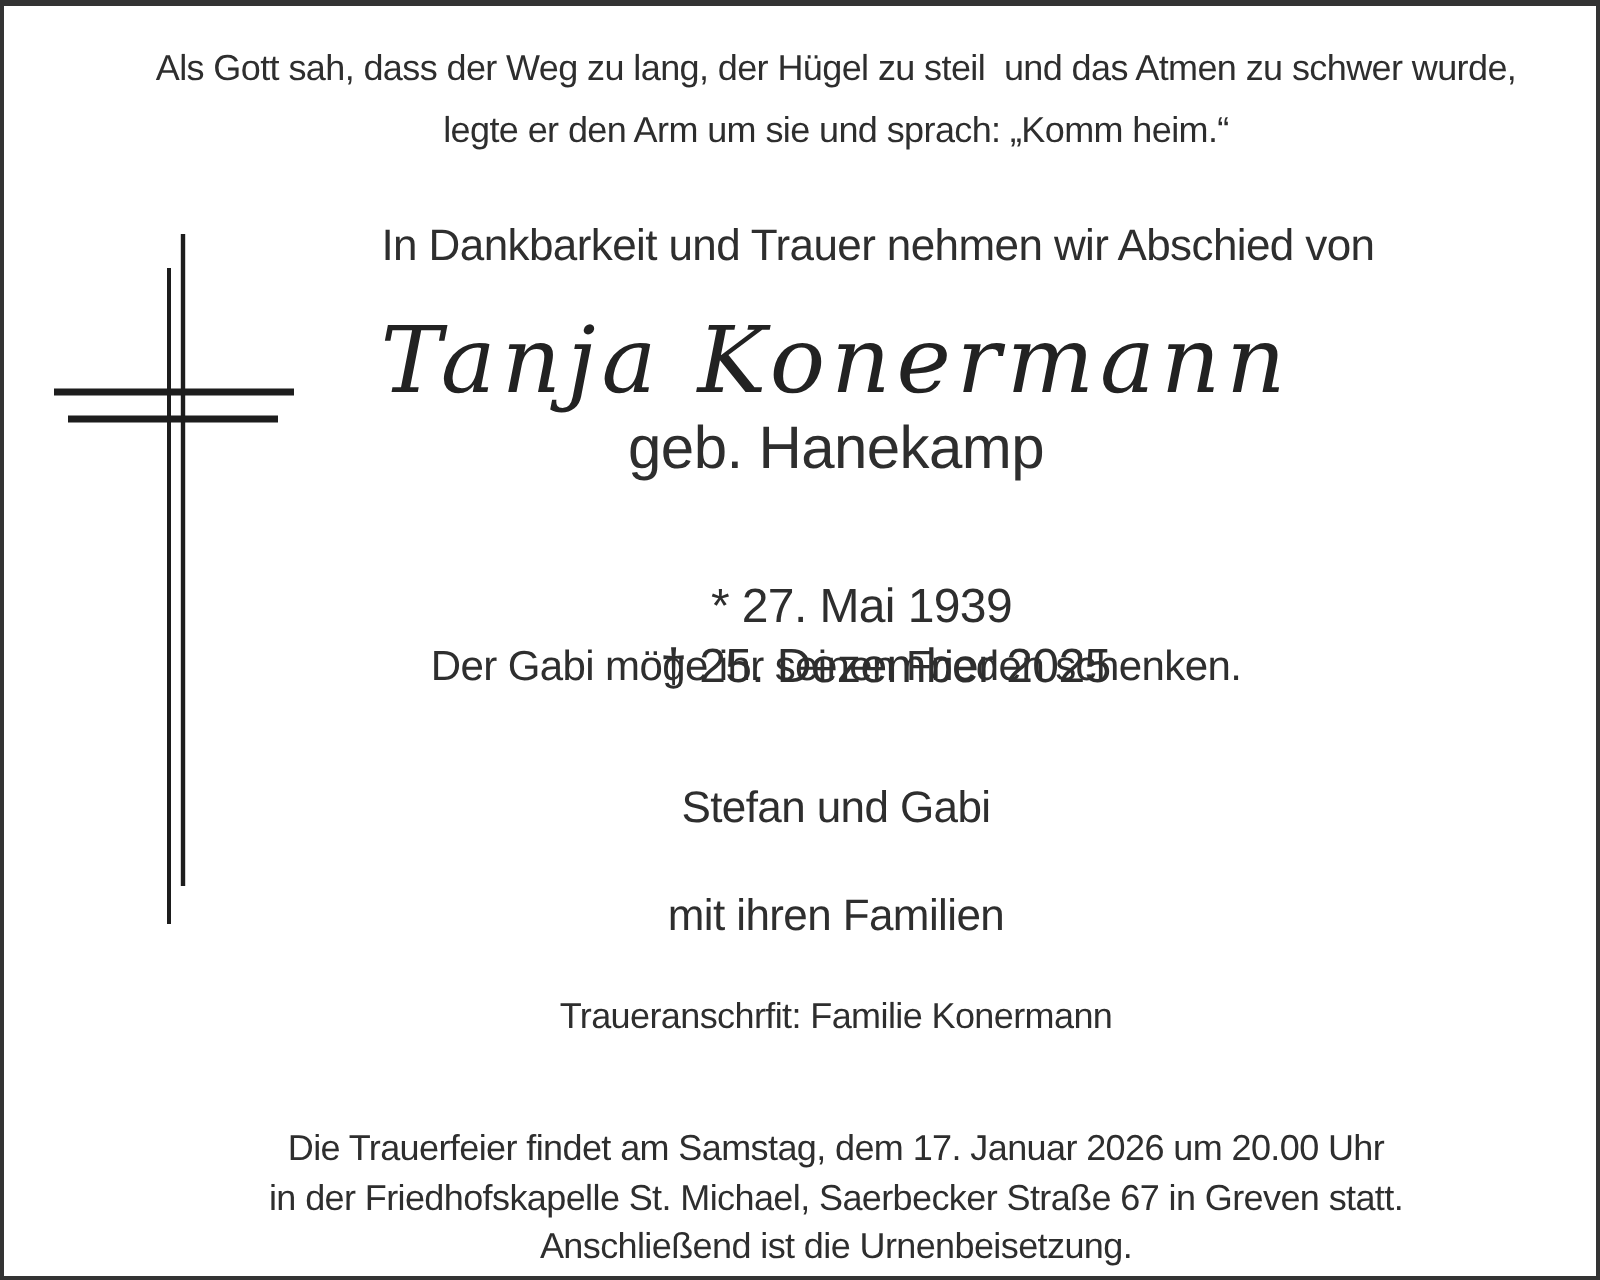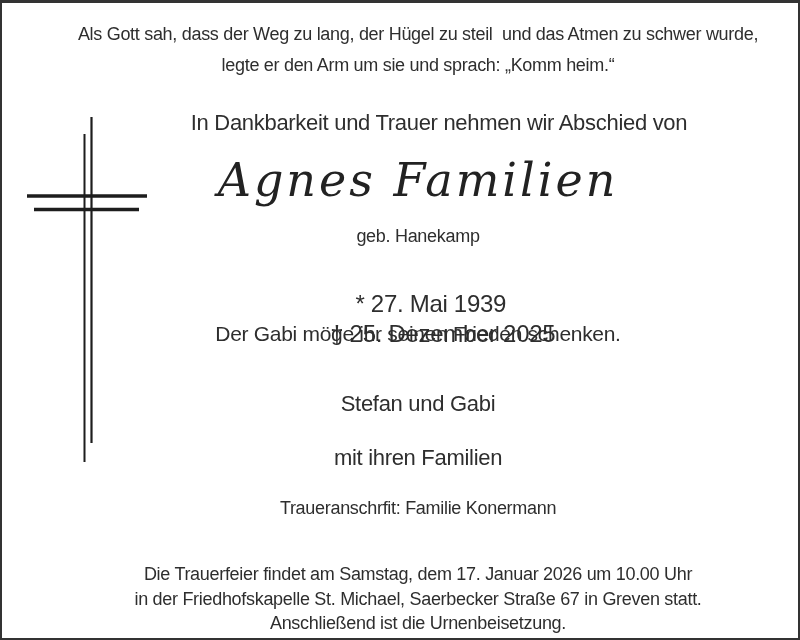--- a/index.html
+++ b/index.html
@@ -36,21 +36,21 @@
   .intro{top:106px;font-size:22px;margin-left:42px;}
   .name{
     top:142px;
     font-family:"DejaVu Serif","Liberation Serif",serif;
     font-style:italic;
     font-size:46px;
     letter-spacing:3px;
     line-height:70px;
     color:#222;
   }
-  .maiden{top:222px;font-size:18px;}
+  .maiden{top:203px;font-size:30px;}
   .dates{top:256px;font-size:24px;}
   .dates .death{margin-left:24px;}
   .blessing{top:318px;font-size:21px;}
   .mourner1{top:387px;font-size:22px;}
   .mourner2{top:404px;font-size:22px;}
   .mourner3{top:441px;font-size:22px;}
   .addr1{top:494px;font-size:18px;}
   .addr2{top:520px;font-size:18px;}
   .fun1{top:560px;font-size:18px;}
   .fun2{top:585px;font-size:18px;}
@@ -74,32 +74,32 @@
       <line x1="5" y1="83" x2="125" y2="83" stroke="#1d1d1d" stroke-width="3.6"></line>
       <line x1="12" y1="96.5" x2="117" y2="96.5" stroke="#1d1d1d" stroke-width="3.6"></line>
     </svg>
   </div>
 
   <div class="row quote1">Als Gott sah, dass der Weg zu lang, der Hügel zu steil  und das Atmen zu schwer wurde,</div>
   <div class="row quote2">legte er den Arm um sie und sprach: „Komm heim.“</div>
 
   <div class="row intro">In Dankbarkeit und Trauer nehmen wir Abschied von</div>
 
-  <div class="row name">Agnes Familien</div>
+  <div class="row name">Tanja Konermann</div>
   <div class="row maiden">geb. Hanekamp</div>
 
   <div class="row dates">
     <span class="birth">* 27. Mai 1939</span>
     <span class="death">† 25. Dezember 2025</span>
   </div>
 
   <div class="row blessing">Der Gabi möge ihr seinen Frieden schenken.</div>
 
   <div class="row mourner1">Stefan und Gabi</div>
   <div class="row mourner3">mit ihren Familien</div>
 
   <div class="row addr1">Traueranschrfit: Familie Konermann</div>
 
-  <div class="row fun1">Die Trauerfeier findet am Samstag, dem 17. Januar 2026 um 10.00 Uhr</div>
+  <div class="row fun1">Die Trauerfeier findet am Samstag, dem 17. Januar 2026 um 20.00 Uhr</div>
   <div class="row fun2">in der Friedhofskapelle St. Michael, Saerbecker Straße 67 in Greven statt.</div>
   <div class="row fun3">Anschließend ist die Urnenbeisetzung.</div>
 
 </div>
 
 </body></html>

